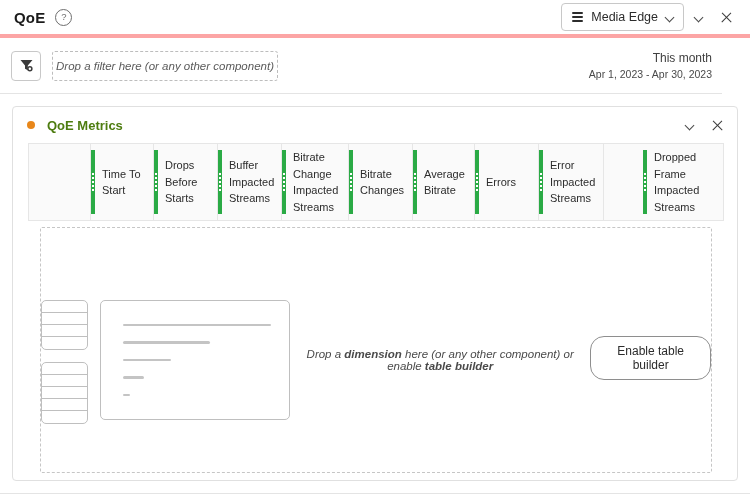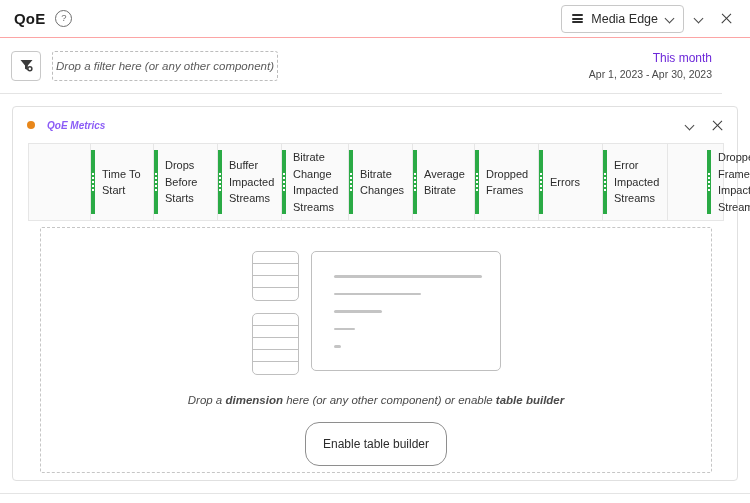--- a/index.html
+++ b/index.html
@@ -8,21 +8,21 @@
     background:#ffffff;
     font-family:"Liberation Sans",sans-serif;
     color:#2c2c2c;
     overflow:hidden;
   }
   .page{position:relative;width:750px;height:503px;box-sizing:border-box;}
 
   
   .topbar{
     position:absolute;left:0;top:0;width:750px;height:38px;
-    border-bottom:1px solid #fca5a5;
+    border-bottom:4px solid #fca5a5;
     box-sizing:border-box;
     display:flex;align-items:center;
   }
   .app-title{
     margin-left:14px;font-size:15px;font-weight:bold;color:#1b1b1b;
     letter-spacing:.2px;
   }
   .help-icon{
     margin-left:10px;width:15px;height:15px;border-radius:50%;
     border:1.3px solid #6e6e6e;color:#6e6e6e;
@@ -72,35 +72,35 @@
   .dropzone-filter{
     margin-left:11px;width:224px;height:28px;
     border:1px dashed #bdbdbd;border-radius:3px;background:#fff;
     display:flex;align-items:center;justify-content:center;
     font-size:11.5px;font-style:italic;color:#5a5a5a;cursor:pointer;
   }
   .daterange{
     margin-left:auto;margin-right:10px;text-align:right;line-height:1.35;
     cursor:pointer;
   }
-  .dr-label{font-size:12px;color:#6d28d9;}
+  .dr-label{font-size:12px;color:#404040;}
   .dr-sub{font-size:10.5px;color:#4a4a4a;}
 
   
   .card{
     position:absolute;left:12px;top:106px;width:726px;height:375px;
     border:1px solid #e0e0e0;border-radius:4px;background:#fff;box-sizing:border-box;
   }
   .card-head{
     position:relative;height:36px;display:flex;align-items:center;
   }
   .dot{
     width:8px;height:8px;border-radius:50%;background:#e8871a;margin-left:14px;
   }
-  .card-title{margin-left:12px;font-size:10px;font-weight:bold;color:#8b5cf6;font-style:italic;}
+  .card-title{margin-left:12px;font-size:13px;font-weight:bold;color:#4d7c0f;}
   .card-head-right{margin-left:auto;display:flex;align-items:center;margin-right:6px;}
 
   
   .metrics-row{
     position:absolute;left:15px;top:36px;width:696px;height:78px;
     background:#fafafa;border:1px solid #e6e6e6;box-sizing:border-box;
     display:flex;
   }
   .mcell{
     position:relative;display:flex;align-items:center;
@@ -119,21 +119,21 @@
   .mcell .grip i{display:block;width:2.6px;height:2px;background:#ffffff;}
   .mlabel{
     padding-left:11px;padding-right:5px;
     font-size:11px;line-height:16.5px;color:#2c2c2c;
   }
 
   
   .dropzone-main{
     position:absolute;left:27px;top:120px;width:672px;height:246px;
     border:1px dashed #c6c6c6;border-radius:2px;box-sizing:border-box;
-    display:flex;flex-direction:column;align-items:center;
+    display:flex;align-items:center;
   }
   .placeholder-art{
     margin-top:23px;display:flex;align-items:flex-start;gap:12px;
   }
   .art-left{display:flex;flex-direction:column;gap:12px;}
   .art-box{
     width:47px;border:1.6px solid #bfbfbf;border-radius:5px;box-sizing:border-box;background:#fff;
     overflow:hidden;
   }
   .art-box .r{height:12px;border-bottom:1.4px solid #bfbfbf;box-sizing:border-box;}
@@ -290,31 +290,20 @@
         </div>
         <div class="mcell" style="flex: 0 0 64px; width: 64px;">
           <span class="bar" style="background: rgb(42, 170, 69);"></span>
           <span class="grip">
             <i></i>
             <i></i>
             <i></i>
             <i></i>
             <i></i>
           </span>
-          <span class="mlabel">Dropped Frames</span>
-        </div>
-        <div class="mcell" style="flex: 0 0 64px; width: 64px;">
-          <span class="bar" style="background: rgb(42, 170, 69);"></span>
-          <span class="grip">
-            <i></i>
-            <i></i>
-            <i></i>
-            <i></i>
-            <i></i>
-          </span>
           <span class="mlabel">Errors</span>
         </div>
         <div class="mcell" style="flex: 0 0 65px; width: 65px;">
           <span class="bar" style="background: rgb(42, 170, 69);"></span>
           <span class="grip">
             <i></i>
             <i></i>
             <i></i>
             <i></i>
             <i></i>

